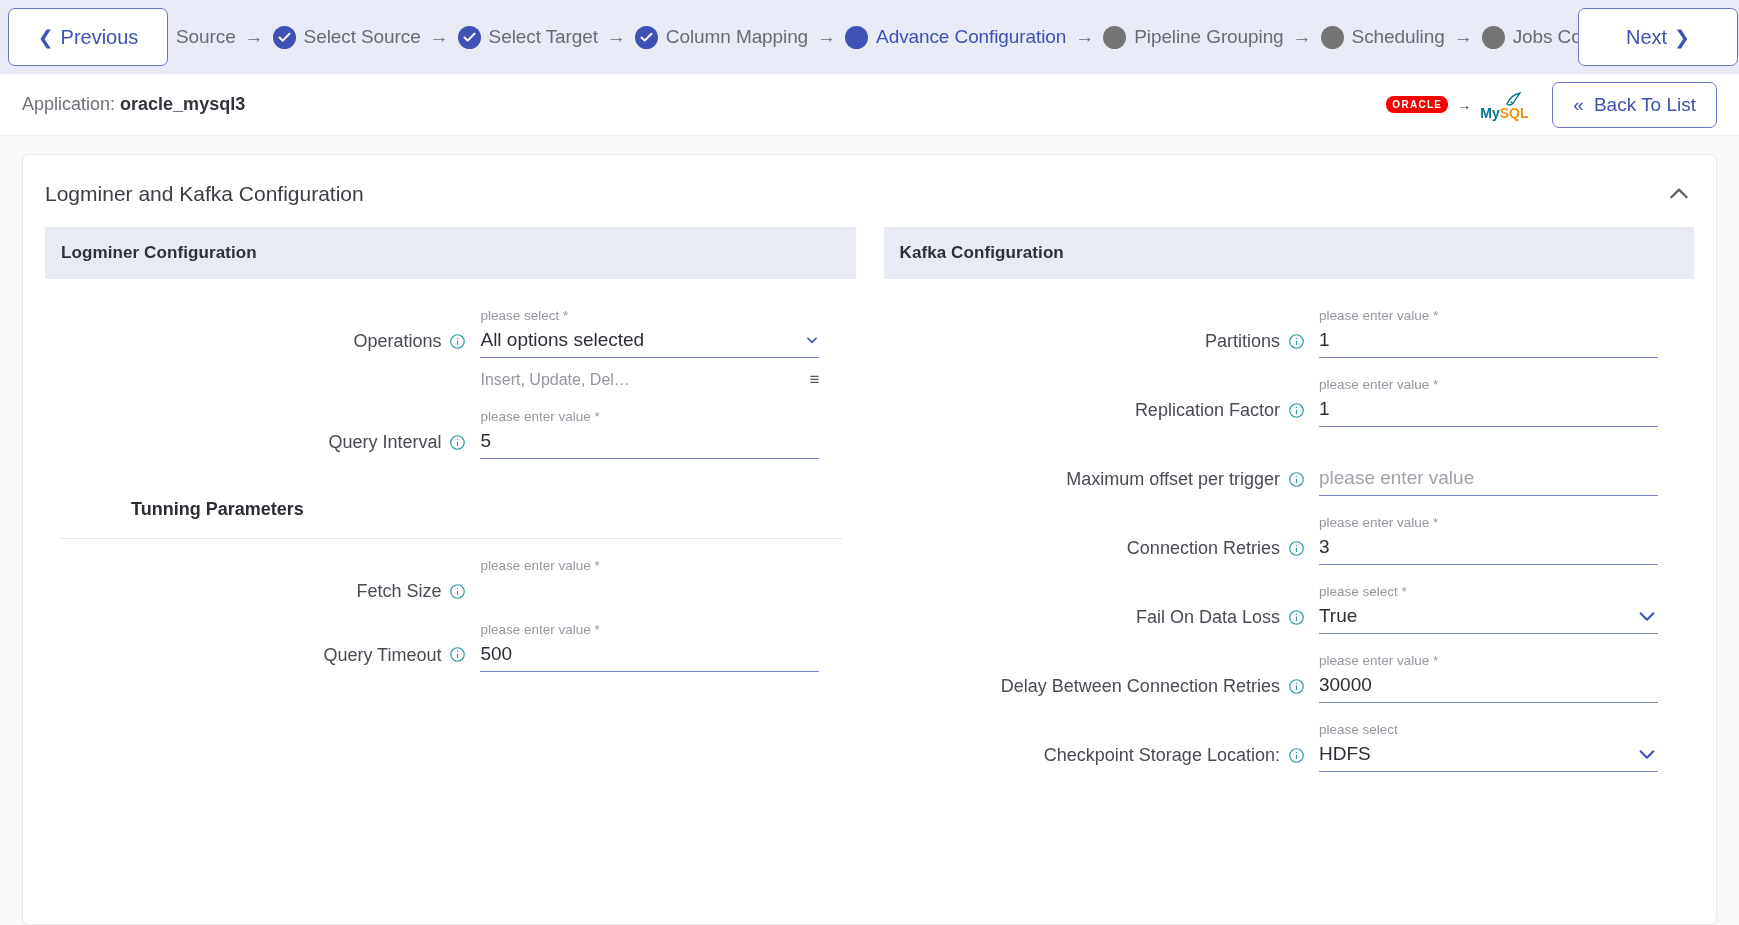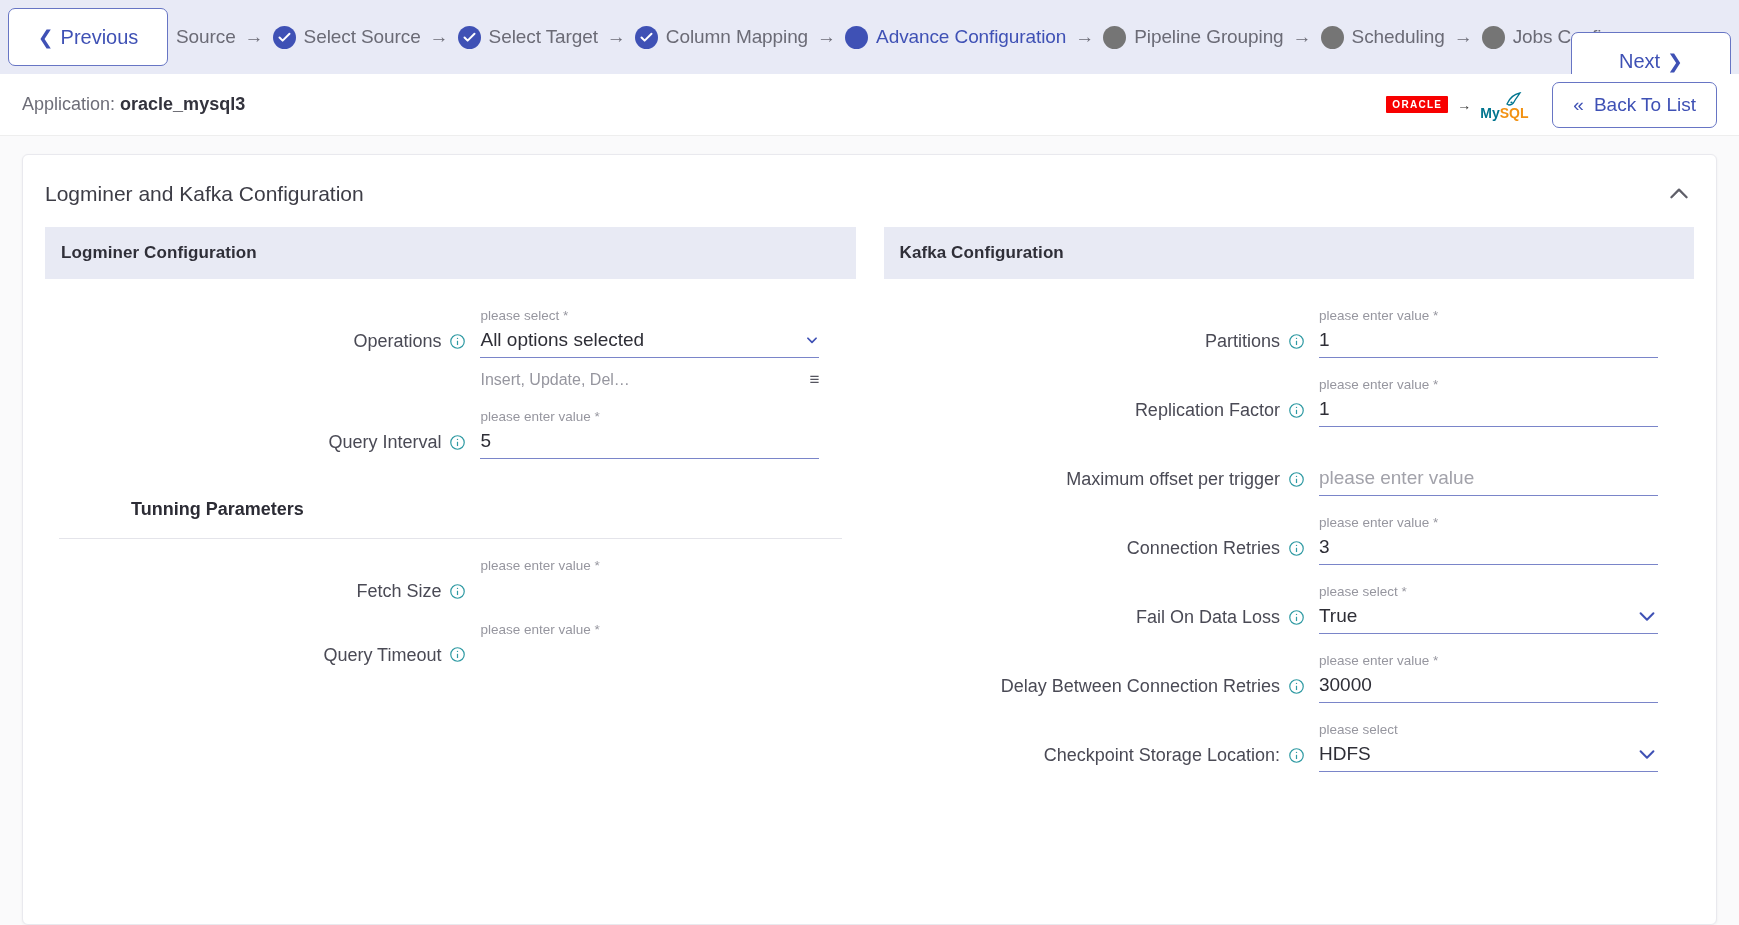--- a/index.html
+++ b/index.html
@@ -35,21 +35,21 @@
     font-size: 20px;
     display: flex;
     align-items: center;
     justify-content: center;
     gap: 7px;
     cursor: pointer;
     z-index: 10;
     font-family: "Liberation Sans", sans-serif;
   }
   .nav-btn.prev { left: 8px; width: 160px; }
-  .nav-btn.next { right: 8px; width: 160px; margin-top: 24px; }
+  .nav-btn.next { right: 1px; width: 160px; }
   .nav-chev { font-size: 19px; line-height: 1; }
 
   .steps {
     display: flex;
     align-items: center;
     gap: 0px;
     padding-left: 176px;
     white-space: nowrap;
     font-size: 19px;
     width: 100%;
@@ -112,21 +112,21 @@
     margin-right: 8px;
   }
   .oracle-logo {
     background: #f80000;
     color: #ffffff;
     font-size: 10px;
     letter-spacing: 1.3px;
     font-weight: bold;
     padding: 4px 6px 3px;
     line-height: 1;
-    border-radius: 1px;
+    border-radius: 8px;
     font-family: "Liberation Sans", sans-serif;
   }
   .logo-arrow { color: #333; font-size: 14px; }
   .mysql-logo {
     position: relative;
     width: 50px; height: 30px;
     display: flex; align-items: flex-end;
   }
   .mysql-text {
     font-size: 14px; font-weight: bold;
@@ -462,20 +462,23 @@
               <div class="field-label-wrap">
                 <span class="field-label">Query Timeout</span>
                 <span class="info-icon"><svg width="17" height="17" viewBox="0 0 24 24" fill="none" stroke="#2f9aa3" stroke-width="1.7">
                     <circle cx="12" cy="12" r="9.5"></circle>
                     <line x1="12" y1="11" x2="12" y2="17"></line>
                     <circle cx="12" cy="7.6" r="0.95" fill="#2f9aa3" stroke="none"></circle>
                   </svg></span>
               </div>
               <div class="field-ctl">
                 <div class="float-label">please enter value *</div>
+                <div class="input-line">
+                  <span class="input-val">500</span>
+                </div>
               </div>
             </div>
           </div>
       </div>
 
       <div class="col">
         <div class="section-head">Kafka Configuration</div>
         <div class="fields" id="kafka-fields">
             <div class="field-row">
               <div class="field-label-wrap">

